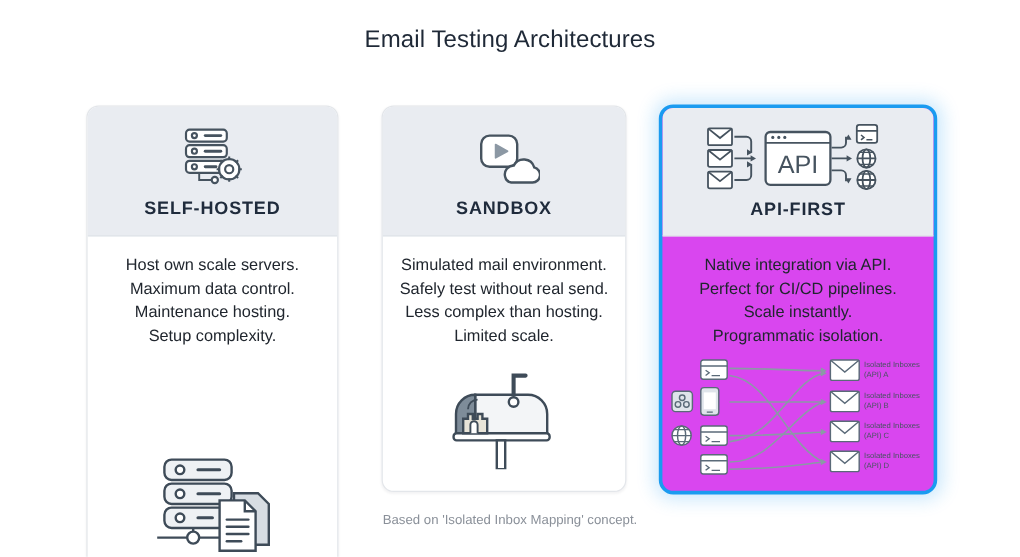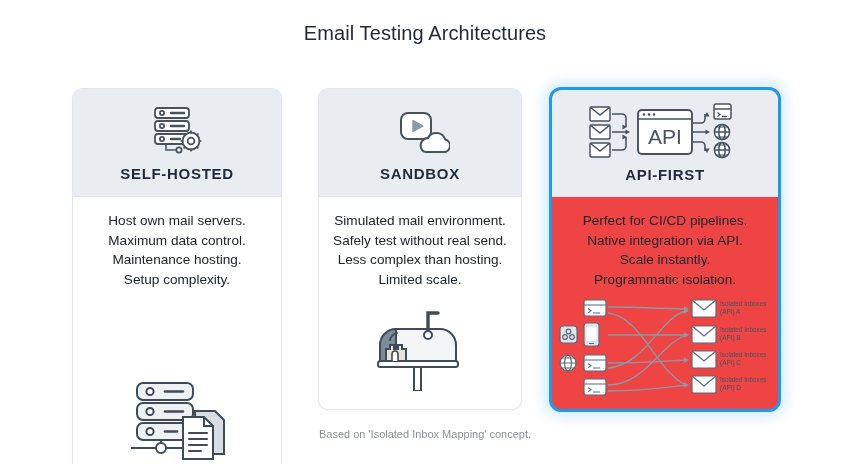--- a/index.html
+++ b/index.html
@@ -32,21 +32,21 @@
   .card-1 { left: 72px;  top: 88px;  width: 210px; height: 394px; }
   .card-2 { left: 318px; top: 88px;  width: 204px; height: 322px; }
 
   .card-3-wrap {
     position: absolute; left: 549px; top: 87px; width: 232px; height: 325px;
   }
   .card-3 {
     position: absolute; inset: 0;
     border: 3px solid #1a9bf0;
     border-radius: 12px;
-    background: #ef4444;
+    background: #d946ef;
     box-shadow: 0 0 14px 4px rgba(26,155,240,.22);
     overflow: hidden;
   }
 
   .card-head {
     background: #e9ecf1;
     border-bottom: 1px solid #dfe3e8;
     height: 108px;
     display: flex; flex-direction: column;
     align-items: center; justify-content: flex-start;
@@ -123,21 +123,21 @@
             <line x1="37.6" y1="29.6" x2="39.7" y2="31.7"></line>
             <line x1="50.3" y1="42.3" x2="52.4" y2="44.4"></line>
             <line x1="52.4" y1="29.6" x2="50.3" y2="31.7"></line>
             <line x1="39.7" y1="42.3" x2="37.6" y2="44.4"></line>
           </g>
         </svg>
       </div>
       <div class="card-title">SELF-HOSTED</div>
     </div>
     <div class="card-body">
-      <p>Host own mail servers.</p>
+      <p>Host own scale servers.</p>
       <p>Maximum data control.</p>
       <p>Maintenance hosting.</p>
       <p>Setup complexity.</p>
     </div>
     <div class="card-illo">
       <svg width="112" height="86" viewBox="0 0 112 86" fill="none" stroke="#3e4b58" stroke-width="2">
         <rect x="16" y="6" width="56" height="17" rx="6" fill="#eef1f4"></rect>
         <circle cx="29" cy="14.5" r="3.6" fill="#fff"></circle>
         <line x1="44" y1="14.5" x2="62" y2="14.5" stroke-width="2.6" stroke-linecap="round"></line>
         <rect x="16" y="26" width="56" height="17" rx="6" fill="#eef1f4"></rect>
@@ -239,22 +239,22 @@
               <circle cx="136" cy="47" r="7.6" fill="#fff"></circle>
               <ellipse cx="136" cy="47" rx="3.2" ry="7.6" fill="none"></ellipse>
               <line x1="128.4" y1="47" x2="143.6" y2="47"></line>
               <path d="M129.6 42 h12.8 M129.6 52 h12.8" stroke-width="1.1"></path>
             </g>
           </svg>
         </div>
         <div class="card-title">API-FIRST</div>
       </div>
       <div class="card-body">
+        <p>Native integration via API.</p>
         <p>Perfect for CI/CD pipelines.</p>
-        <p>Native integration via API.</p>
         <p>Scale instantly.</p>
         <p>Programmatic isolation.</p>
       </div>
 
       <div class="mapping">
         <svg width="218" height="108" viewBox="0 0 218 108" fill="none" stroke="#5a6a78" stroke-width="1.2">
 
           <g>
             <rect x="28" y="7" width="22" height="16" rx="2" fill="#fff"></rect>
             <path d="M28 12 h22"></path>

